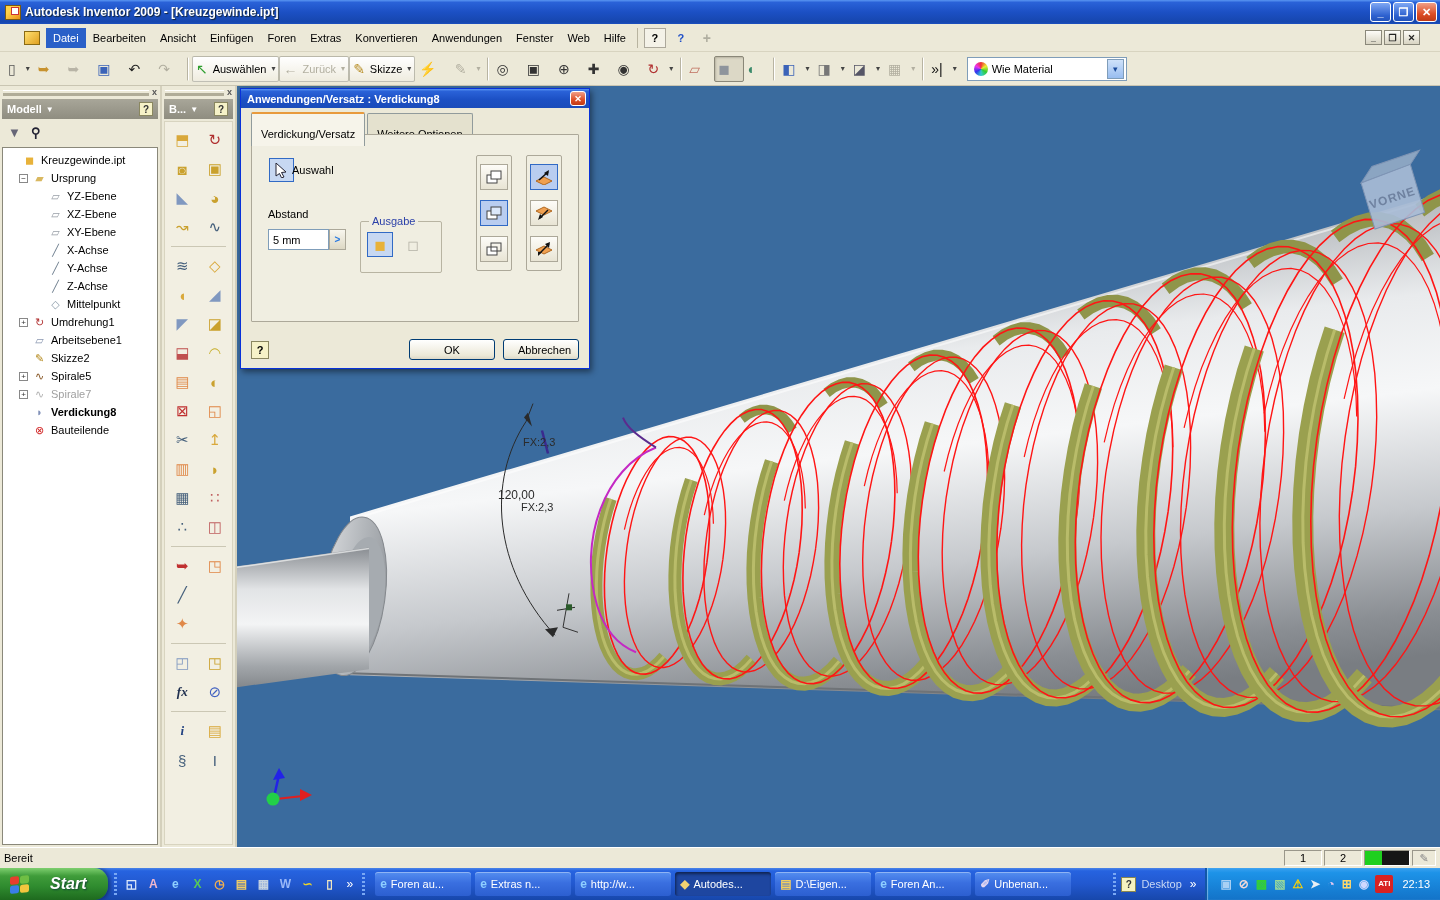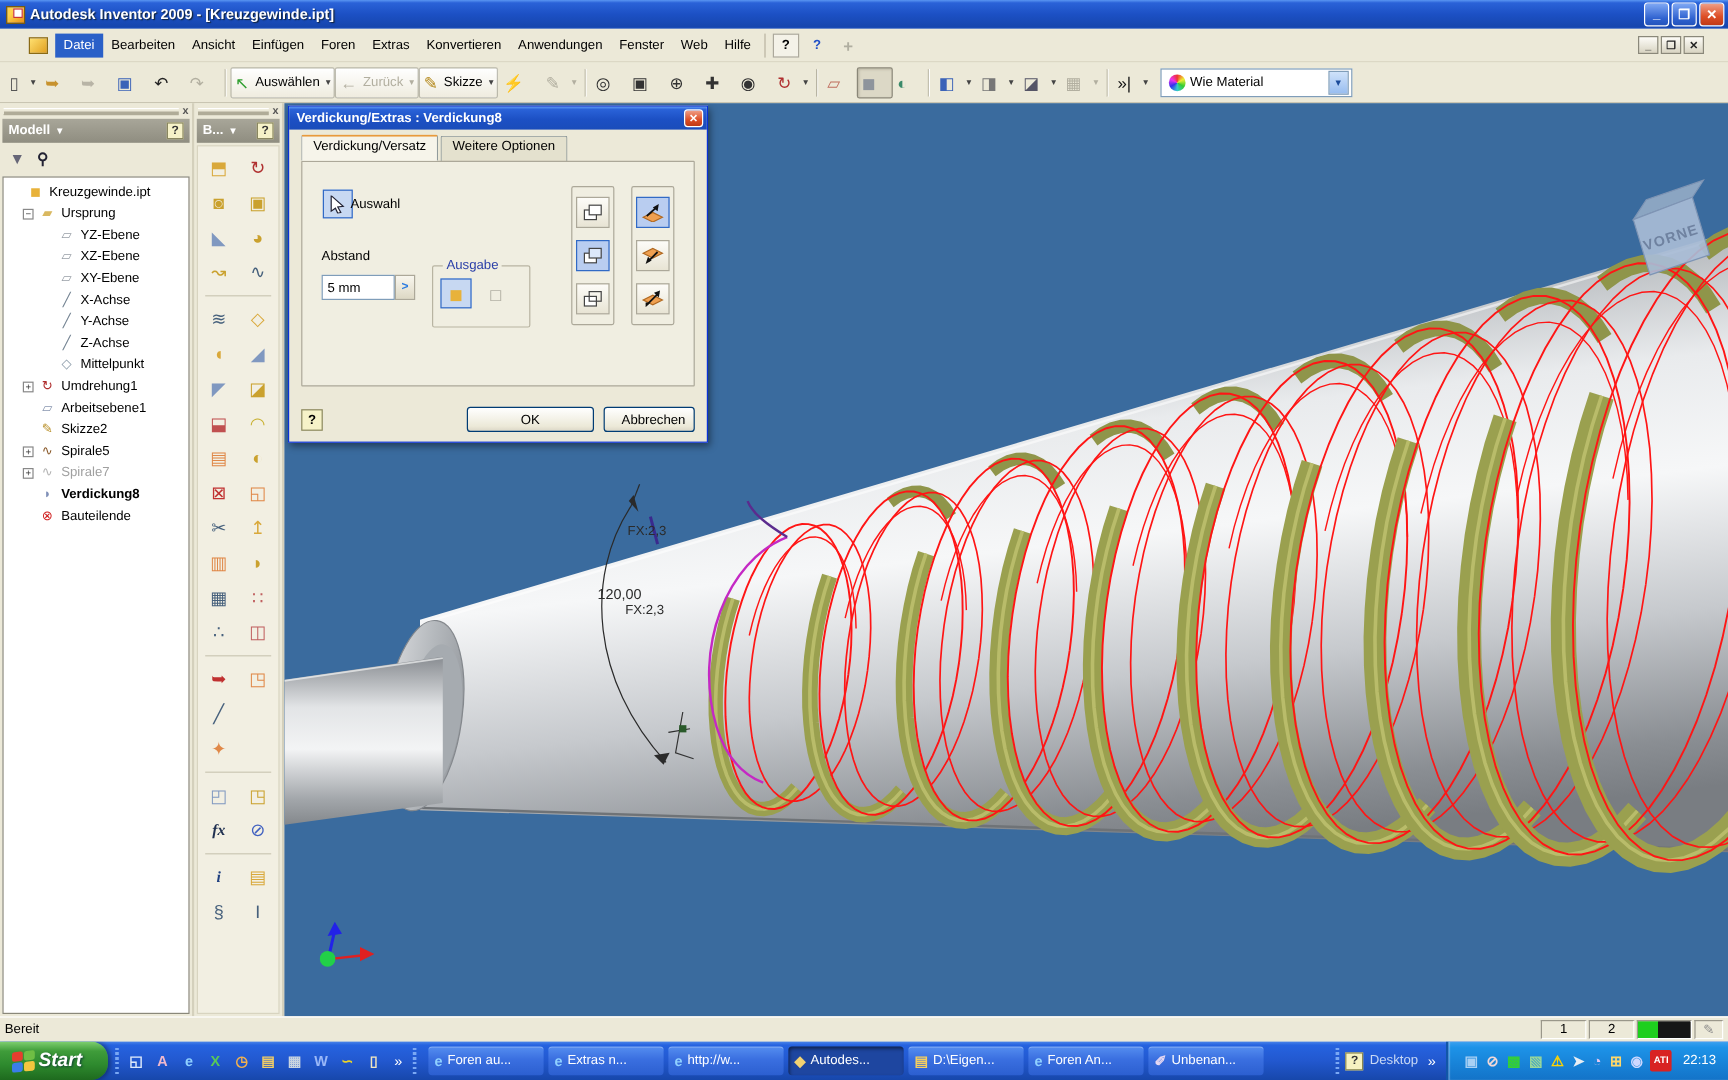--- a/index.html
+++ b/index.html
@@ -86,21 +86,21 @@
   #viewport{flex:1;position:relative;background:#3a6b9e}
   #scene{position:absolute;inset:0;width:100%;height:100%}
   #scene text{font-family:"Liberation Sans",sans-serif}
 
   
   #dialog{position:absolute;left:240px;top:88px;width:350px;height:281px;background:#ECE9D8;border:1px solid #0831d9;box-shadow:2px 3px 6px rgba(0,0,0,.45);z-index:20}
   #dlg-title{height:19px;display:flex;align-items:center;padding:0 3px 0 6px;color:#fff;font-weight:bold;
     background:linear-gradient(180deg,#5a96f2 0%,#2a62d8 12%,#1c50c4 55%,#1a4cba 100%)}
   #dlg-title .wbtn{width:16px;height:15px;font-size:9px}
   .dtabs{display:flex;padding:4px 8px 0 10px;gap:2px}
-  .dtab{padding:2px 9px 4px;border:1px solid #919b9c;border-bottom:none;border-radius:2px 2px 0 0;background:#e4e1ce;position:relative;top:1px}
+  .dtab{padding:14px 9px 4px;border:1px solid #919b9c;border-bottom:none;border-radius:2px 2px 0 0;background:#e4e1ce;position:relative;top:1px}
   .dtab.active{background:#f6f4ea;border-top:2px solid #e89a3c;top:0;padding-bottom:6px;z-index:2}
   .dlg-frame{position:absolute;left:10px;top:45px;right:10px;height:188px;border:1px solid #aca899;background:#f0eee1;border-radius:1px}
   .sel-btn{position:absolute;left:17px;top:23px;width:25px;height:24px;background:#c7d8f2;border:1px solid #316ac5;display:flex;align-items:center;justify-content:center}
   .sel-lbl{position:absolute;left:40px;top:29px}
   .dist-lbl{position:absolute;left:16px;top:73px}
   .dist-wrap{position:absolute;left:16px;top:94px;width:78px;height:21px;display:flex}
   .dist-input{flex:1;border:1px solid #7f9db9;background:#fff;font:11px "Liberation Sans",sans-serif;padding:0 4px;min-width:0}
   .dist-arrow{width:17px;border:1px solid #aca899;background:linear-gradient(#f8f6ee,#ddd8c4);color:#2a7ae0;font-weight:bold;font-size:10px;display:flex;align-items:center;justify-content:center}
   .radio-box{position:absolute;left:108px;top:16px;width:128px;height:58px;border:1px solid #b8b4a2;border-radius:2px;padding:8px 7px;display:flex;flex-direction:column;gap:8px}
   .radio{display:flex;align-items:center;gap:5px}
@@ -111,34 +111,34 @@
   .cube-btn{width:26px;height:25px;display:inline-flex;align-items:center;justify-content:center;font-size:14px;margin-right:4px;border:1px solid transparent}
   .cube-btn.on{background:#c7d8f2;border-color:#316ac5;color:#e8b23a}
   .cube-btn.off{color:#b4b2a6}
   .btncol{position:absolute;top:20px;width:36px;height:116px;border:1px solid #aca899;border-radius:2px;display:flex;flex-direction:column;align-items:center;justify-content:space-around;padding:3px 0;background:#f0eee1}
   .btncol.c1{right:66px}.btncol.c2{right:16px}
   .sqbtn{width:28px;height:26px;border:1px solid #aca899;background:linear-gradient(#fdfcf8,#e8e4d4);display:flex;align-items:center;justify-content:center}
   .sqbtn.on{background:#b9cdf0;border-color:#316ac5}
   .dlg-bottom{position:absolute;left:0;bottom:8px;width:100%;display:flex;align-items:center;padding:0 10px;gap:8px}
   .dlg-help{width:18px;height:18px;border:1px solid #8a8760;background:#f6f2c8;font-weight:bold;display:flex;align-items:center;justify-content:center}
   .dlg-btn{height:21px;border:1px solid #003c74;border-radius:3px;background:linear-gradient(#fff,#ece9d8 80%,#ddd8c8);padding:0 14px;font:11px "Liberation Sans",sans-serif}
-  .dlg-btn.ok{margin-left:auto;width:106px}
+  .dlg-btn.ok{margin-left:auto;width:86px}
   .dlg-btn.cancel{width:76px}
 
   
   #statusbar{position:absolute;left:0;top:847px;width:1440px;height:21px;background:#ECE9D8;border-top:1px solid #fff;display:flex;align-items:center;padding:0 4px;gap:2px}
   .sb-cell{height:16px;border:1px solid;border-color:#9a978a #fff #fff #9a978a;display:flex;align-items:center;justify-content:center;padding:0 6px}
   .sb-num{width:38px}
   .sb-prog{width:46px;padding:0;background:linear-gradient(90deg,#1ecf1e 0 38%,#161616 38%)}
   .sb-pen{width:24px;color:#888}
 
   
   #taskbar{position:absolute;left:0;top:868px;width:1440px;height:32px;display:flex;align-items:center;
     background:linear-gradient(180deg,#4a84e8 0%,#2663e0 9%,#2258cf 50%,#1747ab 100%);overflow:hidden}
-  #startbtn{height:32px;display:flex;align-items:center;gap:3px;padding:0 22px 0 10px;border-radius:0 14px 14px 0;
+  #startbtn{height:32px;display:flex;align-items:center;gap:21px;padding:0 22px 0 10px;border-radius:0 14px 14px 0;
     background:linear-gradient(180deg,#7ecf6f 0%,#3f9c3a 25%,#2e8a2e 60%,#1e6a1e 100%);box-shadow:2px 0 4px rgba(0,0,0,.4);
     color:#fff;font-weight:bold;font-style:italic;font-size:16px;text-shadow:1px 1px 2px #143}
   .flag{width:19px;height:17px;display:grid;grid-template:1fr 1fr/1fr 1fr;gap:1px;transform:skewY(-6deg)}
   .flag i{border-radius:2px}
   .flag .f1{background:#e63e2e}.flag .f2{background:#6fbe44}.flag .f3{background:#3a7ee8}.flag .f4{background:#f3c63e}
   .ql{display:flex;align-items:center;gap:6px;padding:0 6px}
   .ql-handle{width:3px;height:22px;background:repeating-linear-gradient(180deg,#7aa8f4 0 2px,transparent 2px 4px)}
   .qlicon{width:16px;height:16px;display:flex;align-items:center;justify-content:center;font-size:12px;font-weight:bold}
   .chev{color:#fff;font-size:12px;padding:0 3px}
   .taskbtns{display:flex;align-items:center;gap:4px;flex:1;padding-left:4px}
@@ -754,21 +754,21 @@
         <path d="M 39,714 L 66,711" stroke="#e02020" stroke-width="2" fill="none"></path>
         <polygon points="75,710 63,704 63,716" fill="#e02020"></polygon>
         <circle cx="36" cy="714" r="6.5" fill="#22d048"></circle>
       </g>
     </svg>
   </div>
 </div>
 
 <div id="dialog">
   <div id="dlg-title">
-    <span>Verdickung/Extras : Verdickung8</span>
+    <span>Anwendungen/Versatz : Verdickung8</span>
     <span class="spacer" style="flex:1"></span>
     <span class="wbtn close">✕</span>
   </div>
   <div class="dtabs">
 
       <span class="dtab active">Verdickung/Versatz</span>
 
       <span class="dtab">Weitere Optionen</span>
     </div>
   <div class="dlg-frame">

